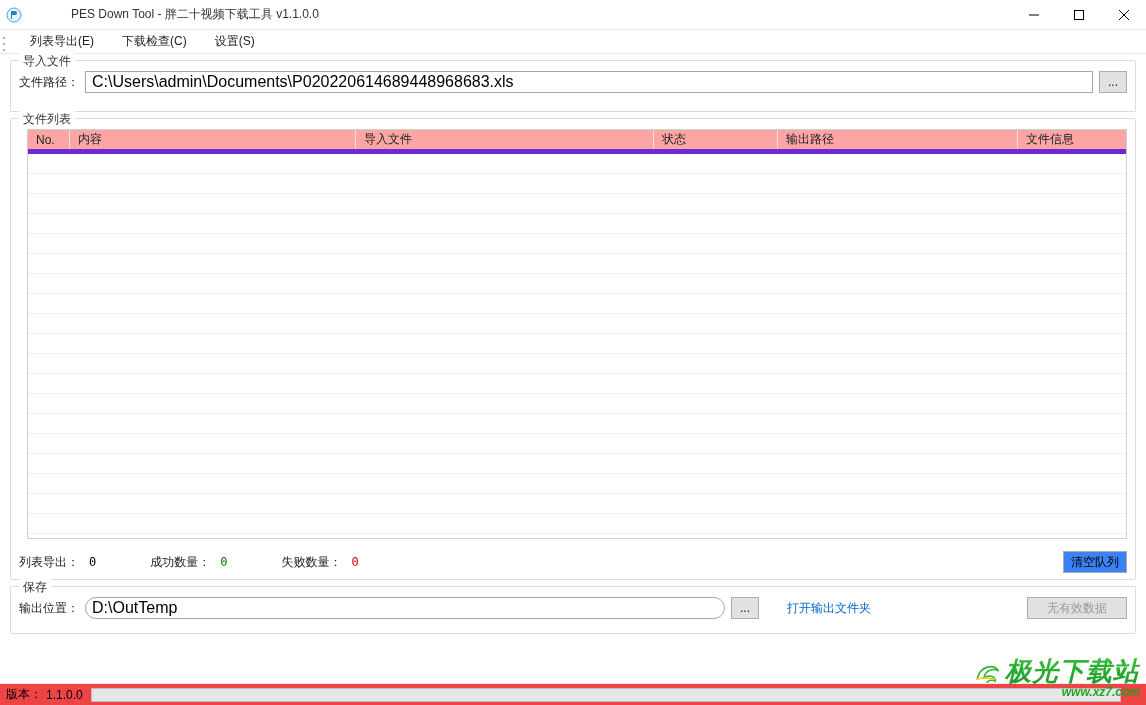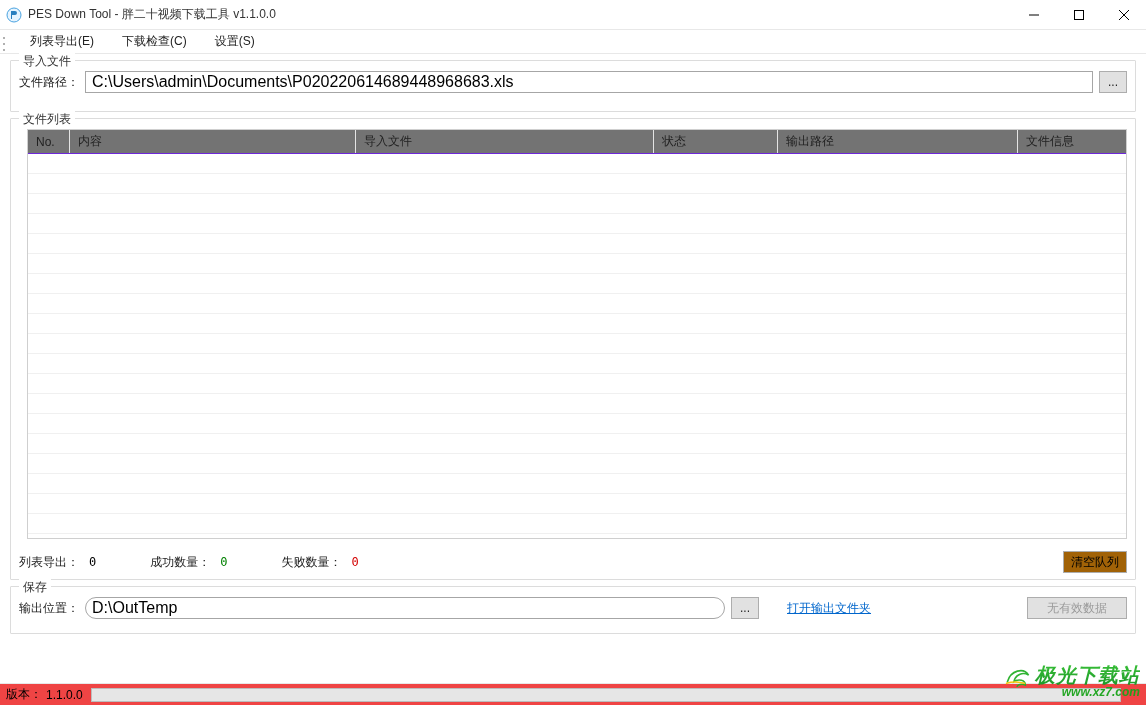--- a/index.html
+++ b/index.html
@@ -16,21 +16,21 @@
   .titlebar {
     height: 30px;
     background: #ffffff;
     border-bottom: 1px solid #e8e8e8;
     display: flex;
     align-items: center;
     justify-content: space-between;
     padding-left: 6px;
   }
   .titlebar .left { display: flex; align-items: center; gap: 6px; }
-  .titlebar .title-text { color: #333; font-size: 12px; }
+  .titlebar .title-text { color: #333; font-size: 12px; margin-left: 43px; }
   .win-controls { display: flex; height: 100%; }
   .win-btn {
     width: 45px; height: 100%;
     display: flex; align-items: center; justify-content: center;
     color: #222;
   }
   .win-btn svg { width: 10px; height: 10px; }
   
   .menubar {
     height: 24px;
@@ -98,22 +98,22 @@
   .group.filelist { padding: 10px 8px 30px 16px; }
   .grid-wrap {
     border: 1px solid #cfcfcf;
     height: 410px;
     display: flex; flex-direction: column;
     background: #fff;
   }
   .grid-header {
     display: flex;
     height: 24px;
-    background: #737373;
-    border-bottom: 1px solid #6d28d9;
+    background: #fca5a5;
+    border-bottom: 5px solid #6d28d9;
     flex: 0 0 auto;
   }
   .gh {
     border-right: 1px solid #e4e4e4;
     display: flex; align-items: center;
     padding: 0 8px;
     color: #222;
     font-size: 12px;
   }
   .gh:last-child { border-right: none; }
@@ -144,29 +144,28 @@
   .stats-left {
     display: flex; align-items: center; gap: 54px;
   }
   .stat { display: flex; align-items: center; gap: 10px; }
   .stat .num-green { color: #008000; font-family: Consolas, monospace; }
   .stat .num-red   { color: #d40000; font-family: Consolas, monospace; }
   .stat .num-black { color: #000; font-family: Consolas, monospace; }
   .btn-clear {
     height: 22px; width: 64px;
     border: 1px solid #adadad;
-    background: #a16207;
+    background: #3b82f6;
     display: inline-flex; align-items: center; justify-content: center;
   }
   
   .save-row { display: flex; align-items: center; gap: 6px; }
   .save-row .textbox { max-width: 640px; border-radius: 11px; }
   .link {
     color: #0066cc;
-    text-decoration: underline;
     margin-left: 22px;
   }
   .btn-invalid {
     margin-left: auto;
     width: 100px;
   }
   
   .statusbar {
     position: absolute;
     left: 0; right: 0; bottom: 0;
@@ -186,21 +185,21 @@
     position: relative;
   }
   
   .watermark {
     position: absolute;
     right: 6px; bottom: 6px;
     pointer-events: none;
     opacity: 0.95;
   }
   .watermark .brand {
-    font-size: 20px;
+    font-size: 26px;
     font-weight: 700;
     font-style: italic;
     background: linear-gradient(180deg,#2fbf2d,#0f8f1e);
     -webkit-background-clip: text;
     background-clip: text;
     color: transparent;
     letter-spacing: 1px;
     display: flex; align-items: center; gap: 4px;
   }
   .watermark .brand .swirl {

